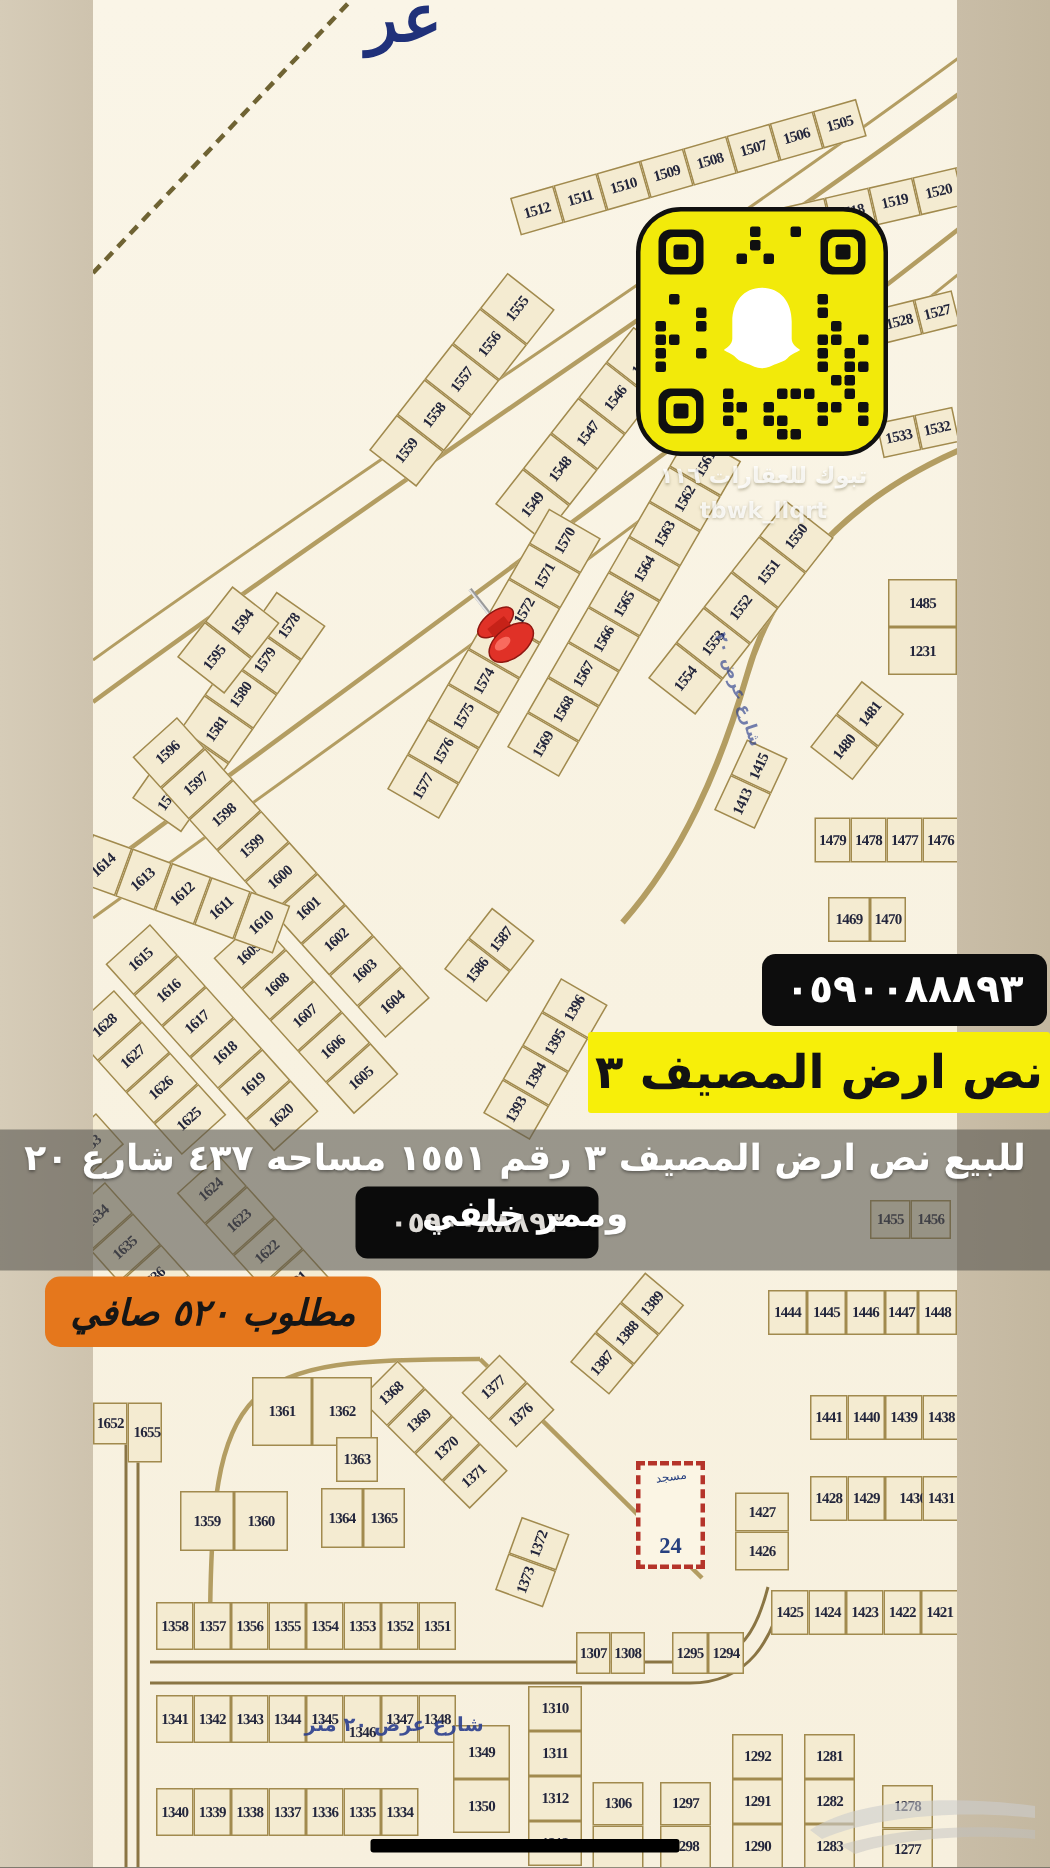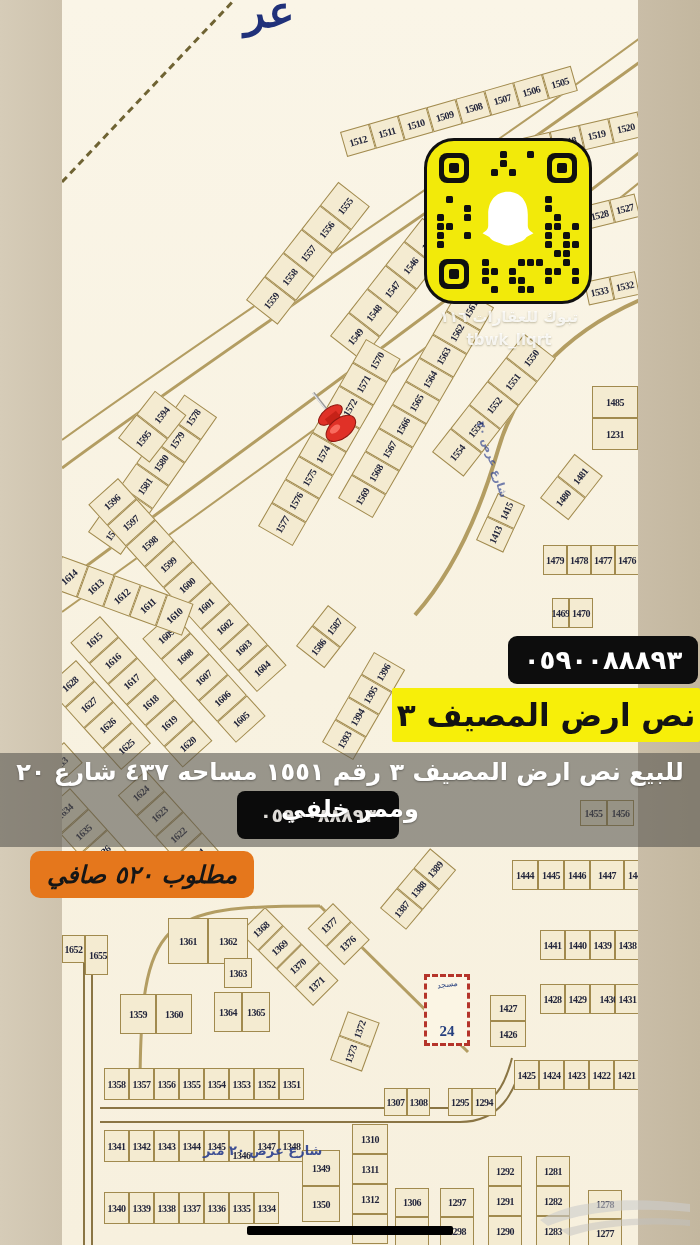--- a/index.html
+++ b/index.html
@@ -615,21 +615,21 @@
           <div class="hrow" style="left: 512px; top: 860px;">
             <div class="cell" style="width: 26px; height: 30px;">
               <span>1444</span>
             </div>
             <div class="cell" style="width: 26px; height: 30px;">
               <span>1445</span>
             </div>
             <div class="cell" style="width: 26px; height: 30px;">
               <span>1446</span>
             </div>
-            <div class="cell" style="width: 34px; height: 30px;">
+            <div class="cell" style="width: 22px; height: 30px;">
               <span>1447</span>
             </div>
             <div class="cell" style="width: 26px; height: 30px;">
               <span>1448</span>
             </div>
           </div>
           <div class="hrow" style="left: 540px; top: 930px;">
             <div class="cell" style="width: 25px; height: 30px;">
               <span>1441</span>
             </div>
@@ -707,21 +707,21 @@
               <span>1478</span>
             </div>
             <div class="cell" style="width: 24px; height: 30px;">
               <span>1477</span>
             </div>
             <div class="cell" style="width: 24px; height: 30px;">
               <span>1476</span>
             </div>
           </div>
           <div class="hrow" style="left: 552px; top: 598px;">
-            <div class="cell" style="width: 17px; height: 30px;">
+            <div class="cell" style="width: 28px; height: 30px;">
               <span>1469</span>
             </div>
             <div class="cell" style="width: 24px; height: 30px;">
               <span>1470</span>
             </div>
           </div>
           <div class="hrow" style="left: 224px; top: 958px; align-items: flex-end;">
             <div class="cell" style="width: 28px; height: 30px;">
               <span>1363</span>
             </div>

